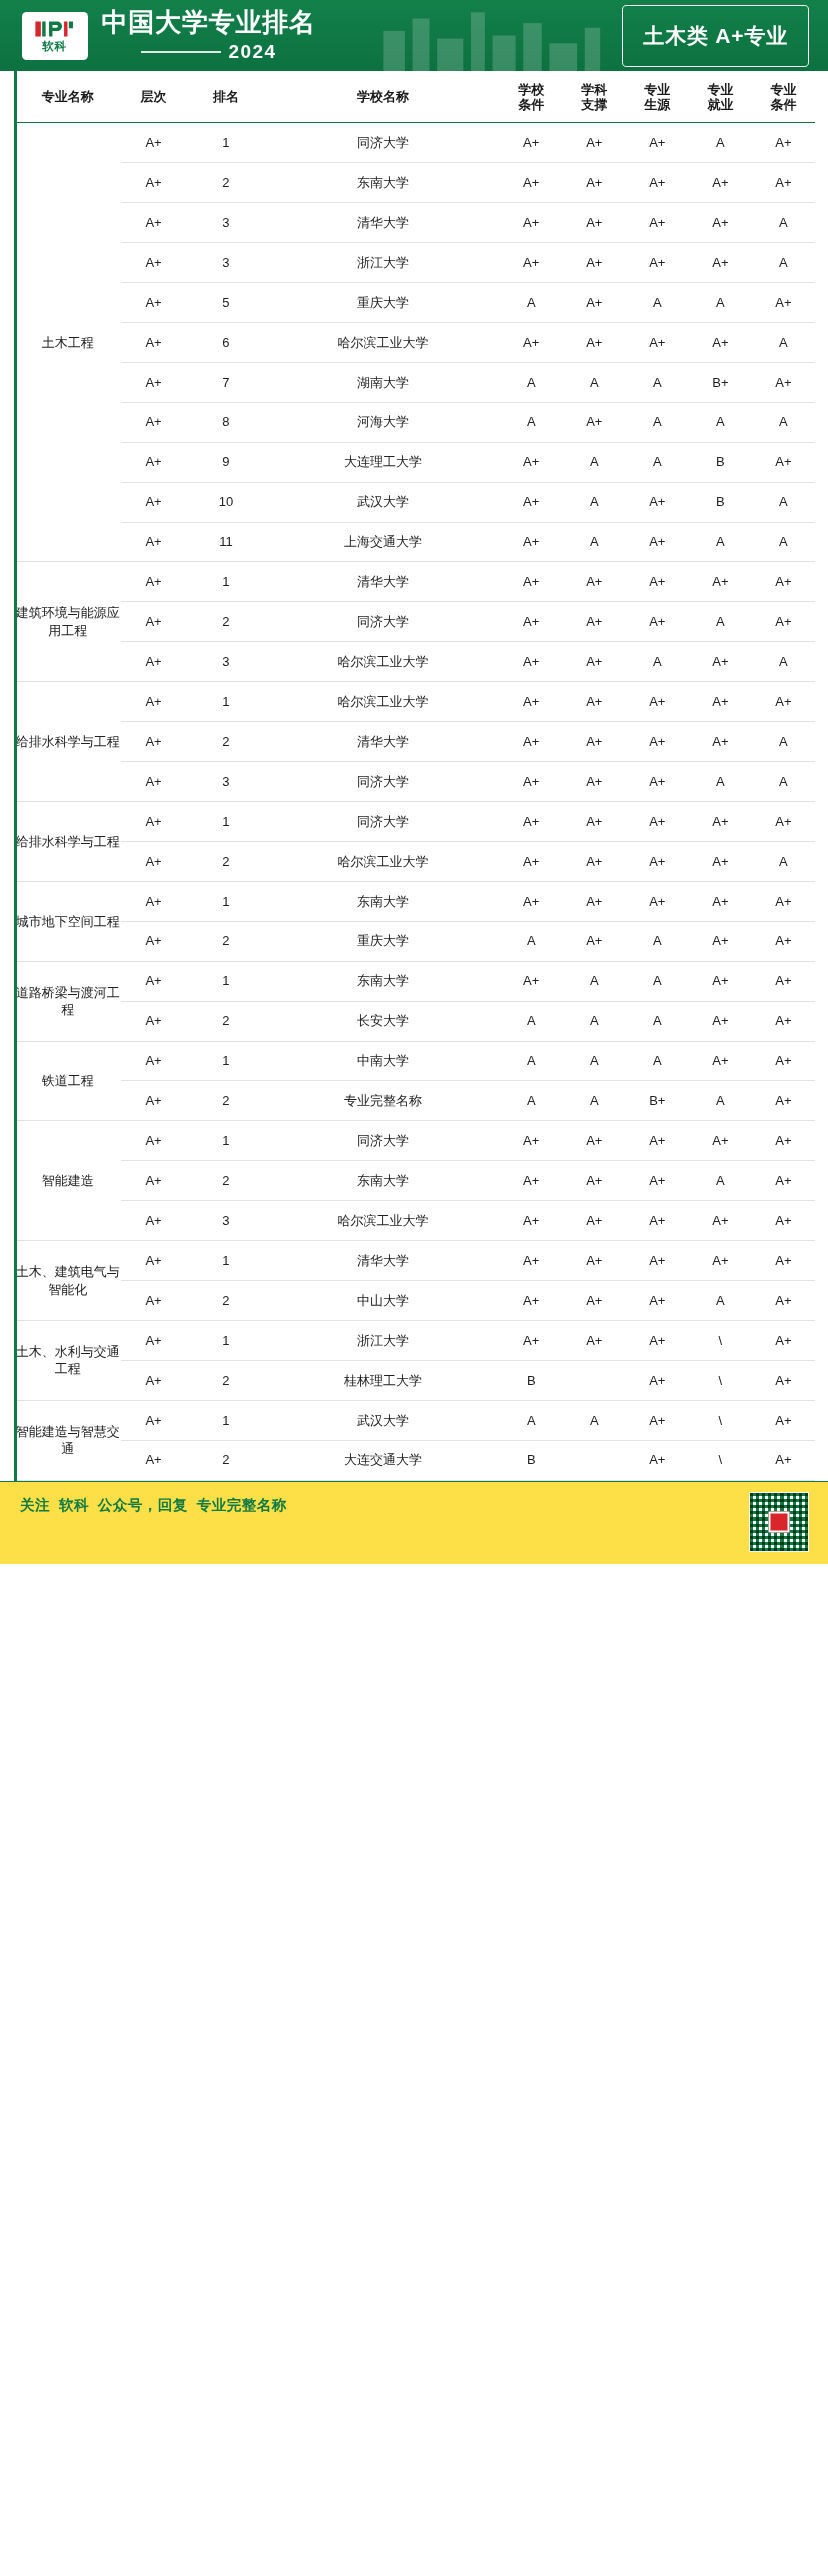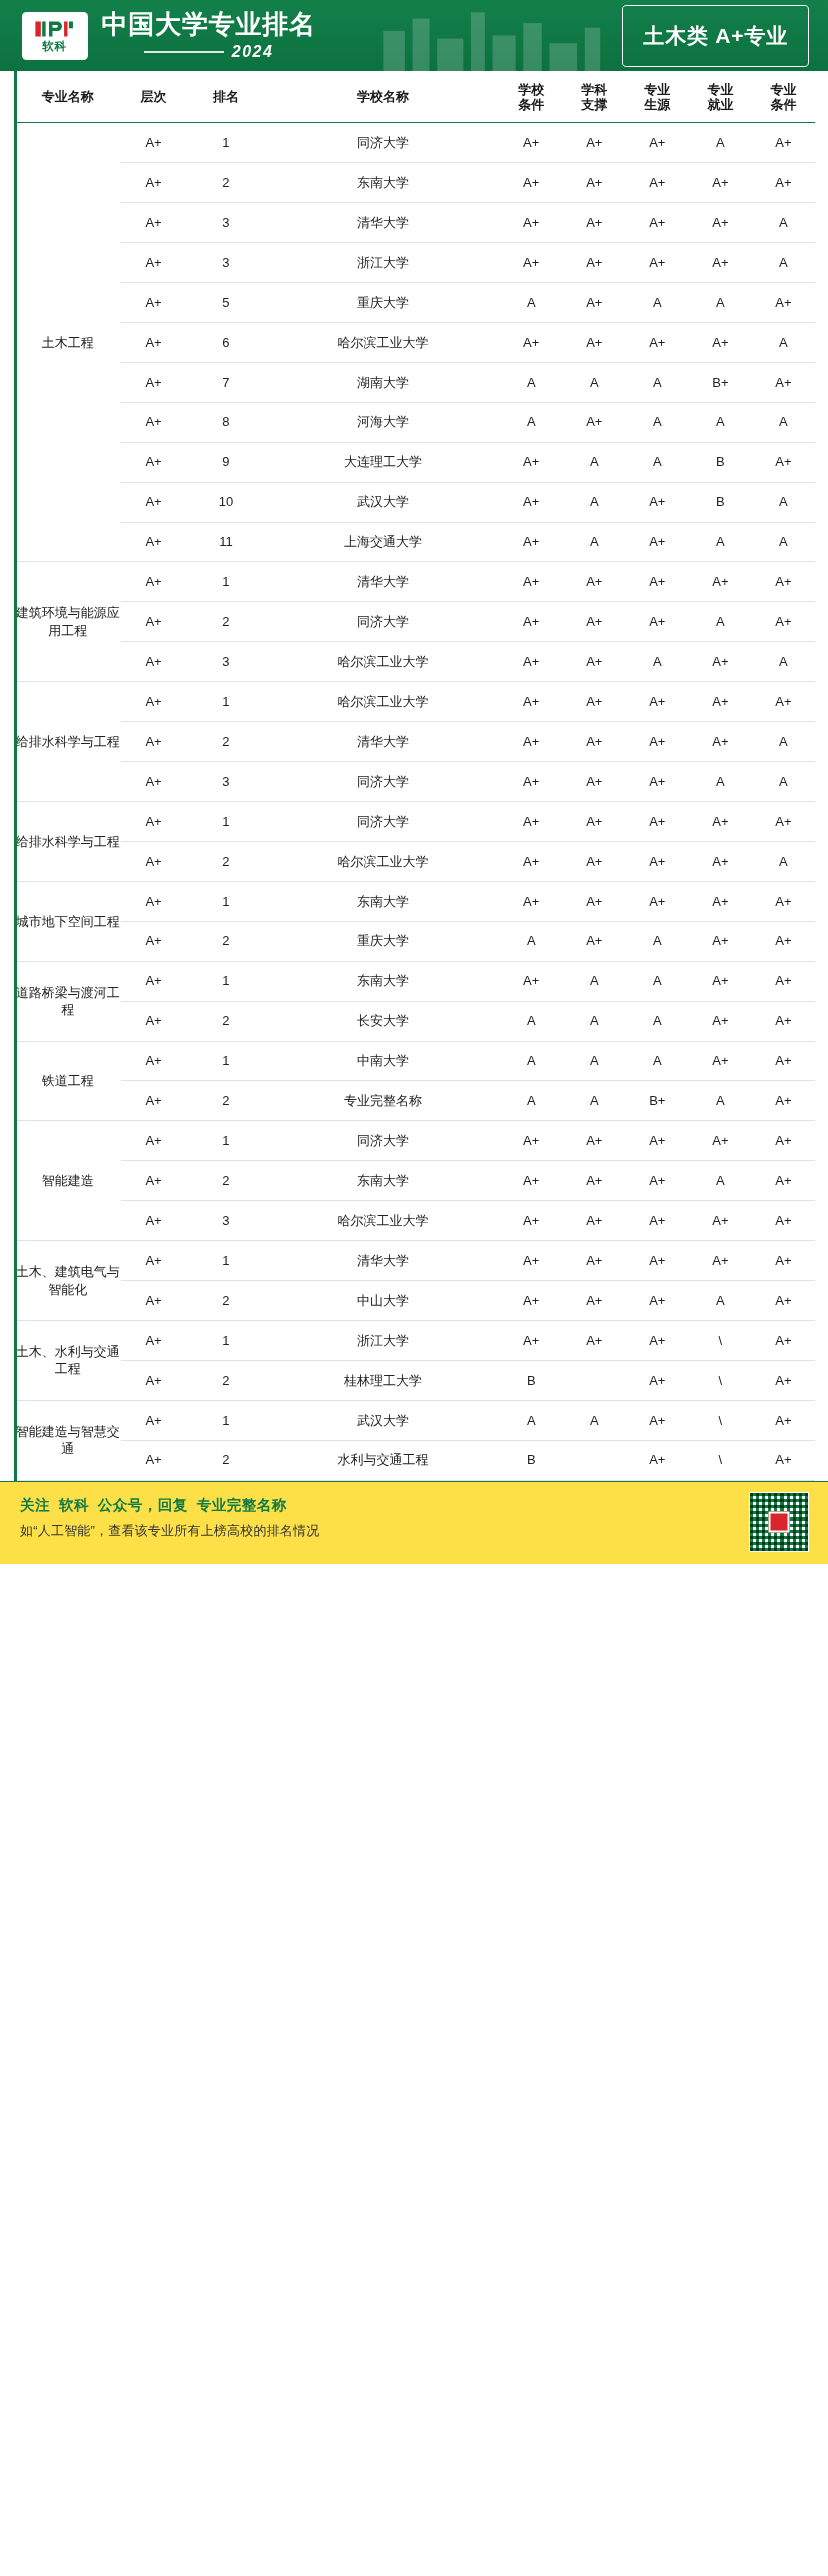--- a/index.html
+++ b/index.html
@@ -86,24 +86,23 @@
   }
   .year-line {
     width: 80px;
     height: 1.5px;
     background: #ffffff;
     opacity: 0.85;
     margin-right: 7.7px;
   }
   .year-text {
     color: #ffffff;
-    font-size: 16px;
+    font-size: 19px;
     font-weight: bold;
     letter-spacing: 1.5px;
-    font-style: italic;
   }
   .badge {
     position: absolute;
     right: 20px;
     top: 50%;
     transform: translateY(-50%);
     border: 1.5px solid #ffffff;
     border-radius: 4.6px;
     color: #ffffff;
     font-size: 21px;
@@ -633,36 +632,35 @@
             <td class="school">武汉大学</td>
             <td>A</td>
             <td>A</td>
             <td>A+</td>
             <td>\</td>
             <td>A+</td>
           </tr>
           <tr>
             <td>A+</td>
             <td>2</td>
-            <td class="school">水利与交通工程</td>
+            <td class="school">大连交通大学</td>
             <td>B</td>
             <td></td>
             <td>A+</td>
             <td>\</td>
             <td>A+</td>
           </tr>
         </tbody>
     </table>
   </div>
 
   <div class="footer">
     <div class="f-line1">
       <span>关注</span>
       &nbsp;<span class="plain">软科</span>&nbsp;
       <span>公众号，回复</span>&nbsp;
       <span>专业完整名称</span>
     </div>
-    <div class="f-line2">如“人工智能”，查看该专业所有上榜高校的排名情况</div>
     <div class="qr"></div>
   </div>
 
 </div>
 
 
 </body></html>

